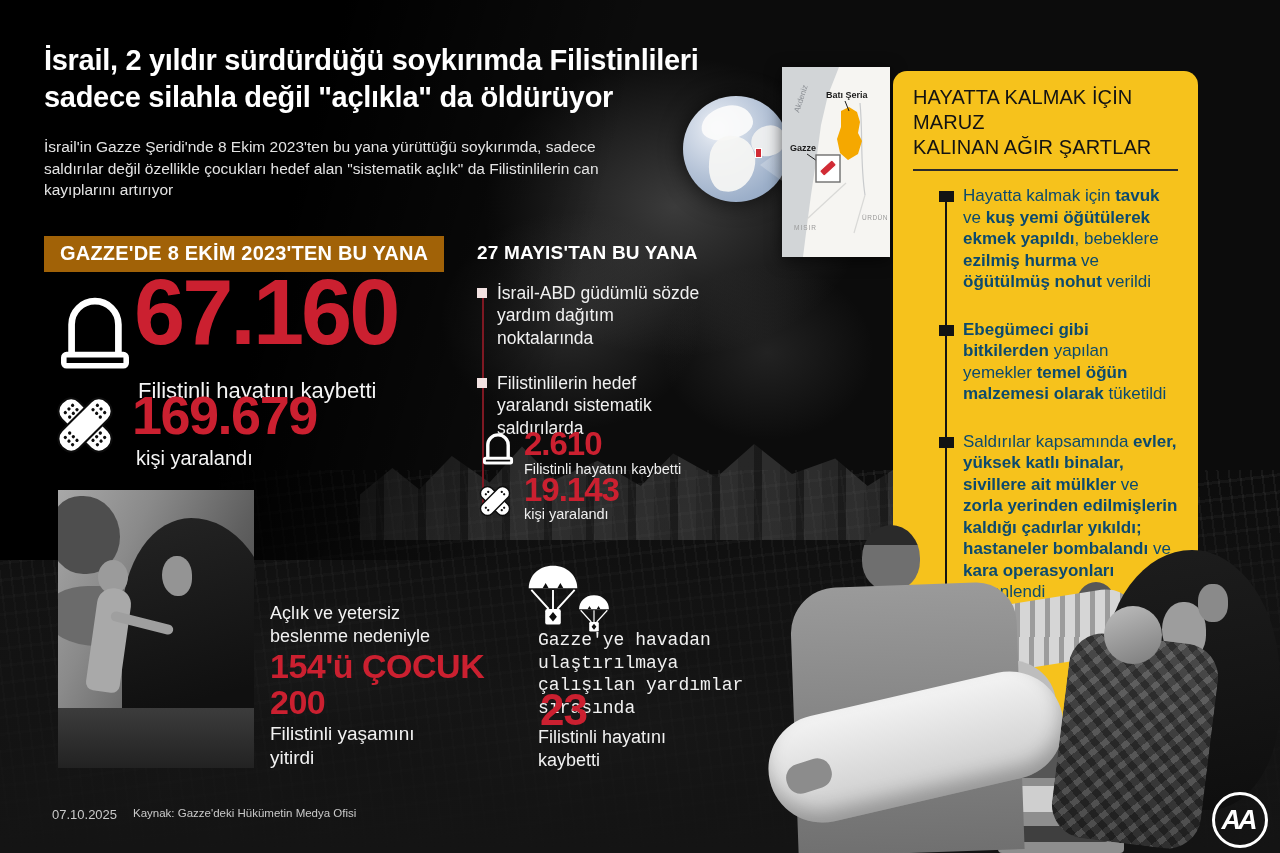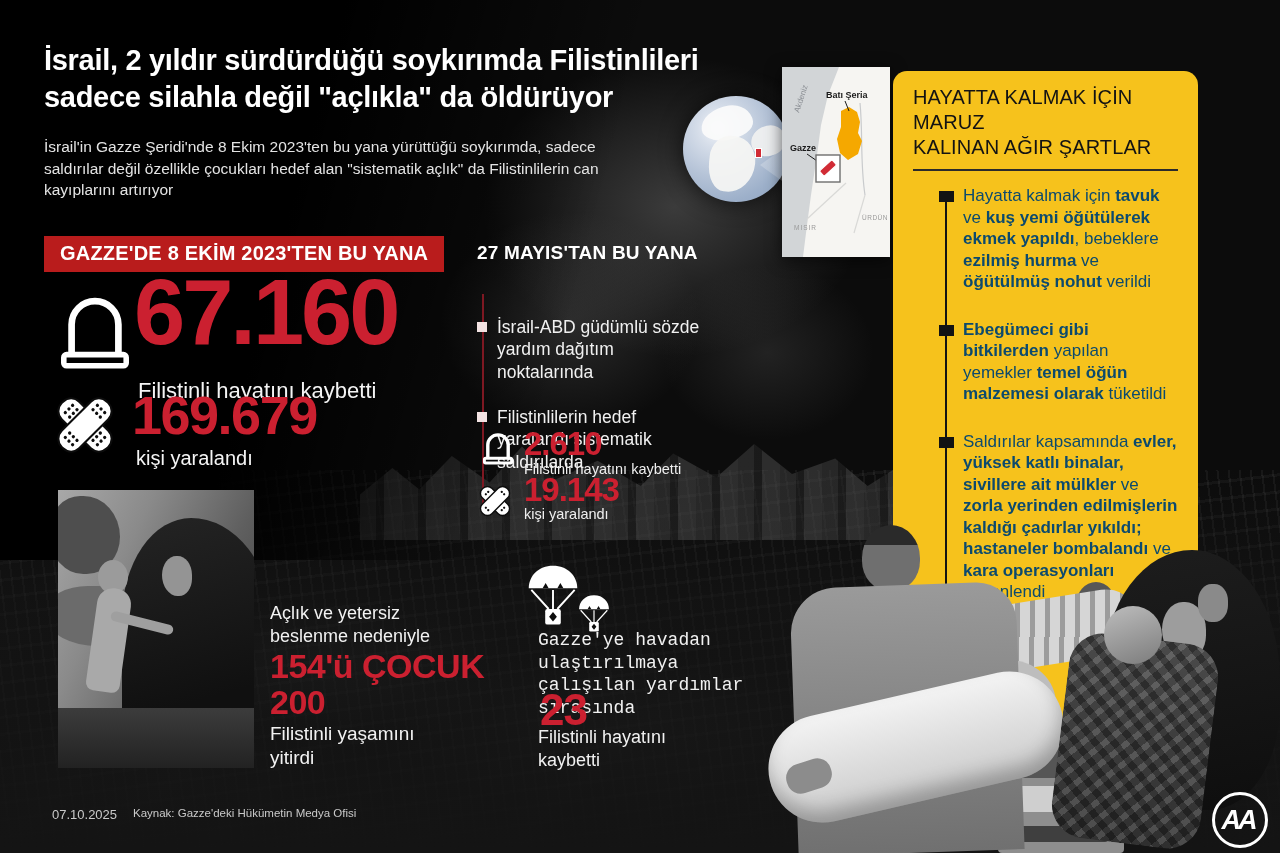--- a/index.html
+++ b/index.html
@@ -80,21 +80,21 @@
 
   
   .hunger-intro{left:270px;top:602px;width:190px;color:#f2f2f2;font-size:18px;line-height:23px;}
   .hunger-children{left:270px;top:648px;font-size:34px;font-weight:800;letter-spacing:-.5px;line-height:36px;}
   .hunger-total{left:270px;top:684px;font-size:34px;font-weight:800;letter-spacing:-.5px;line-height:36px;}
   .hunger-label{left:270px;top:722px;width:180px;color:#f2f2f2;font-size:19px;line-height:24px;}
 
   
   .may-head{left:477px;top:242px;color:#fff;font-size:19px;font-weight:800;letter-spacing:.2px;}
   .may-line{left:482px;top:294px;width:2px;height:210px;background:#7e1822;}
-  .may-bullet{width:205px;color:#f1f1f1;font-size:17.5px;line-height:22.3px;margin-top:34px;}
+  .may-bullet{width:205px;color:#f1f1f1;font-size:17.5px;line-height:22.3px;}
   .may-bullet .sq{position:absolute;left:-20px;top:6px;width:10px;height:10px;background:#f2e2e2;}
   .may-b1{left:497px;top:282px;}
   .may-b2{left:497px;top:372px;}
   .icon-tomb-sm{left:481px;top:427px;width:34px;height:40px;}
   .icon-band-sm{left:477px;top:483px;width:36px;height:36px;}
   .may-num{font-size:33px;font-weight:800;letter-spacing:-1px;line-height:1;}
   .may-num1{left:524px;top:427px;}
   .may-lbl{color:#efefef;font-size:14.5px;}
   .may-lbl1{left:524px;top:461px;}
   .may-num2{left:524px;top:473px;}
@@ -195,21 +195,21 @@
     <line x1="25" y1="87" x2="38" y2="96" stroke="#1a1a1a" stroke-width="1"></line>
     <rect x="34" y="88" width="24" height="27" fill="#ffffff" stroke="#6e6e6e" stroke-width="1.4"></rect>
     <g transform="rotate(-42 46 101)">
       <rect x="37.5" y="97.5" width="17" height="7" rx="1.5" fill="#d12b35" stroke="#fff" stroke-width="1"></rect>
     </g>
     <text transform="translate(17 46) rotate(-72)" font-size="8" fill="#8b8f94">Akdeniz</text>
     <text x="12" y="163" font-size="6.5" letter-spacing="1" fill="#9a9a9a">MISIR</text>
     <text x="80" y="153" font-size="6.5" letter-spacing="0.5" fill="#9a9a9a">ÜRDÜN</text>
   </svg>
 
-  <div class="abs banner" style="background:#b91c1c;">GAZZE'DE 8 EKİM 2023'TEN BU YANA</div>
+  <div class="abs banner" style="background:#a16207;">GAZZE'DE 8 EKİM 2023'TEN BU YANA</div>
 
   <svg class="abs icon-tomb-xl" viewBox="0 0 70 80">
     <path d="M14 62 V36 a21 21 0 0 1 42 0 V62" fill="none" stroke="#fff" stroke-width="6"></path>
     <rect x="7" y="63" width="56" height="10" rx="2.5" fill="none" stroke="#fff" stroke-width="5"></rect>
   </svg>
   <div class="abs stat-num-xl red">67.160</div>
   <div class="abs stat-lbl-xl">Filistinli hayatını kaybetti</div>
 
   <svg class="abs icon-band-lg" viewBox="0 0 64 64">
     <g transform="rotate(45 32 32)">

